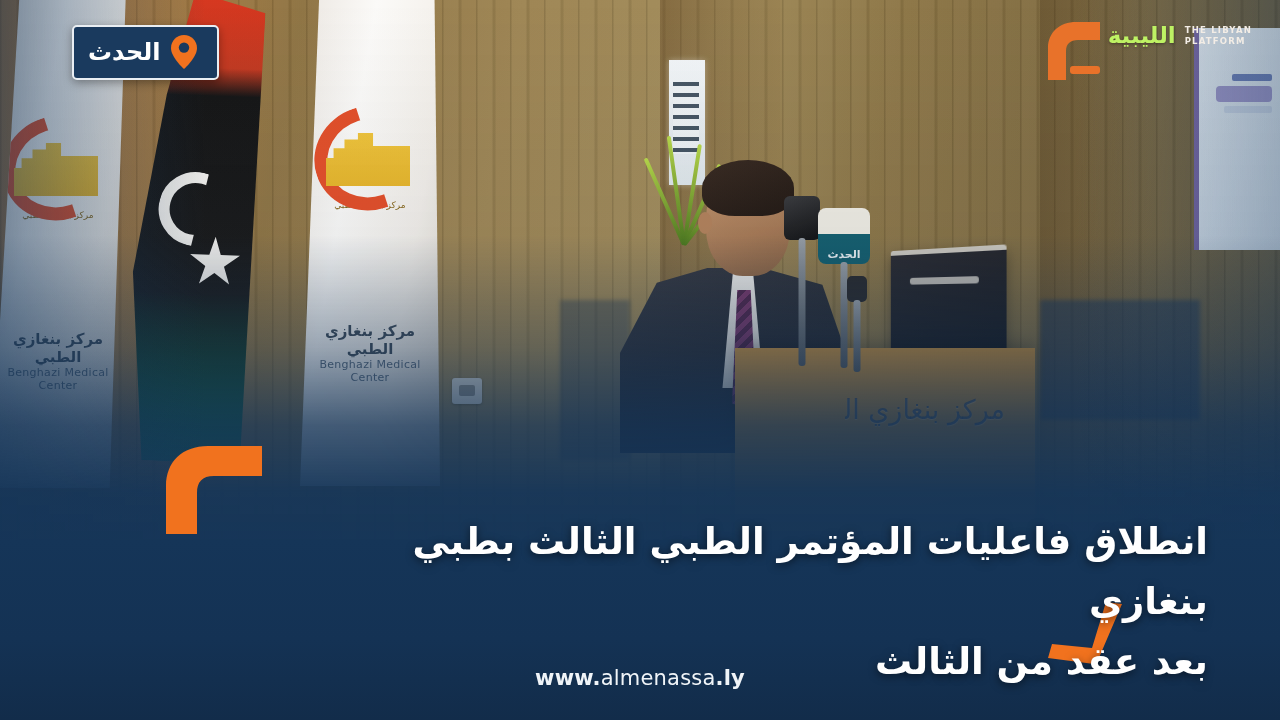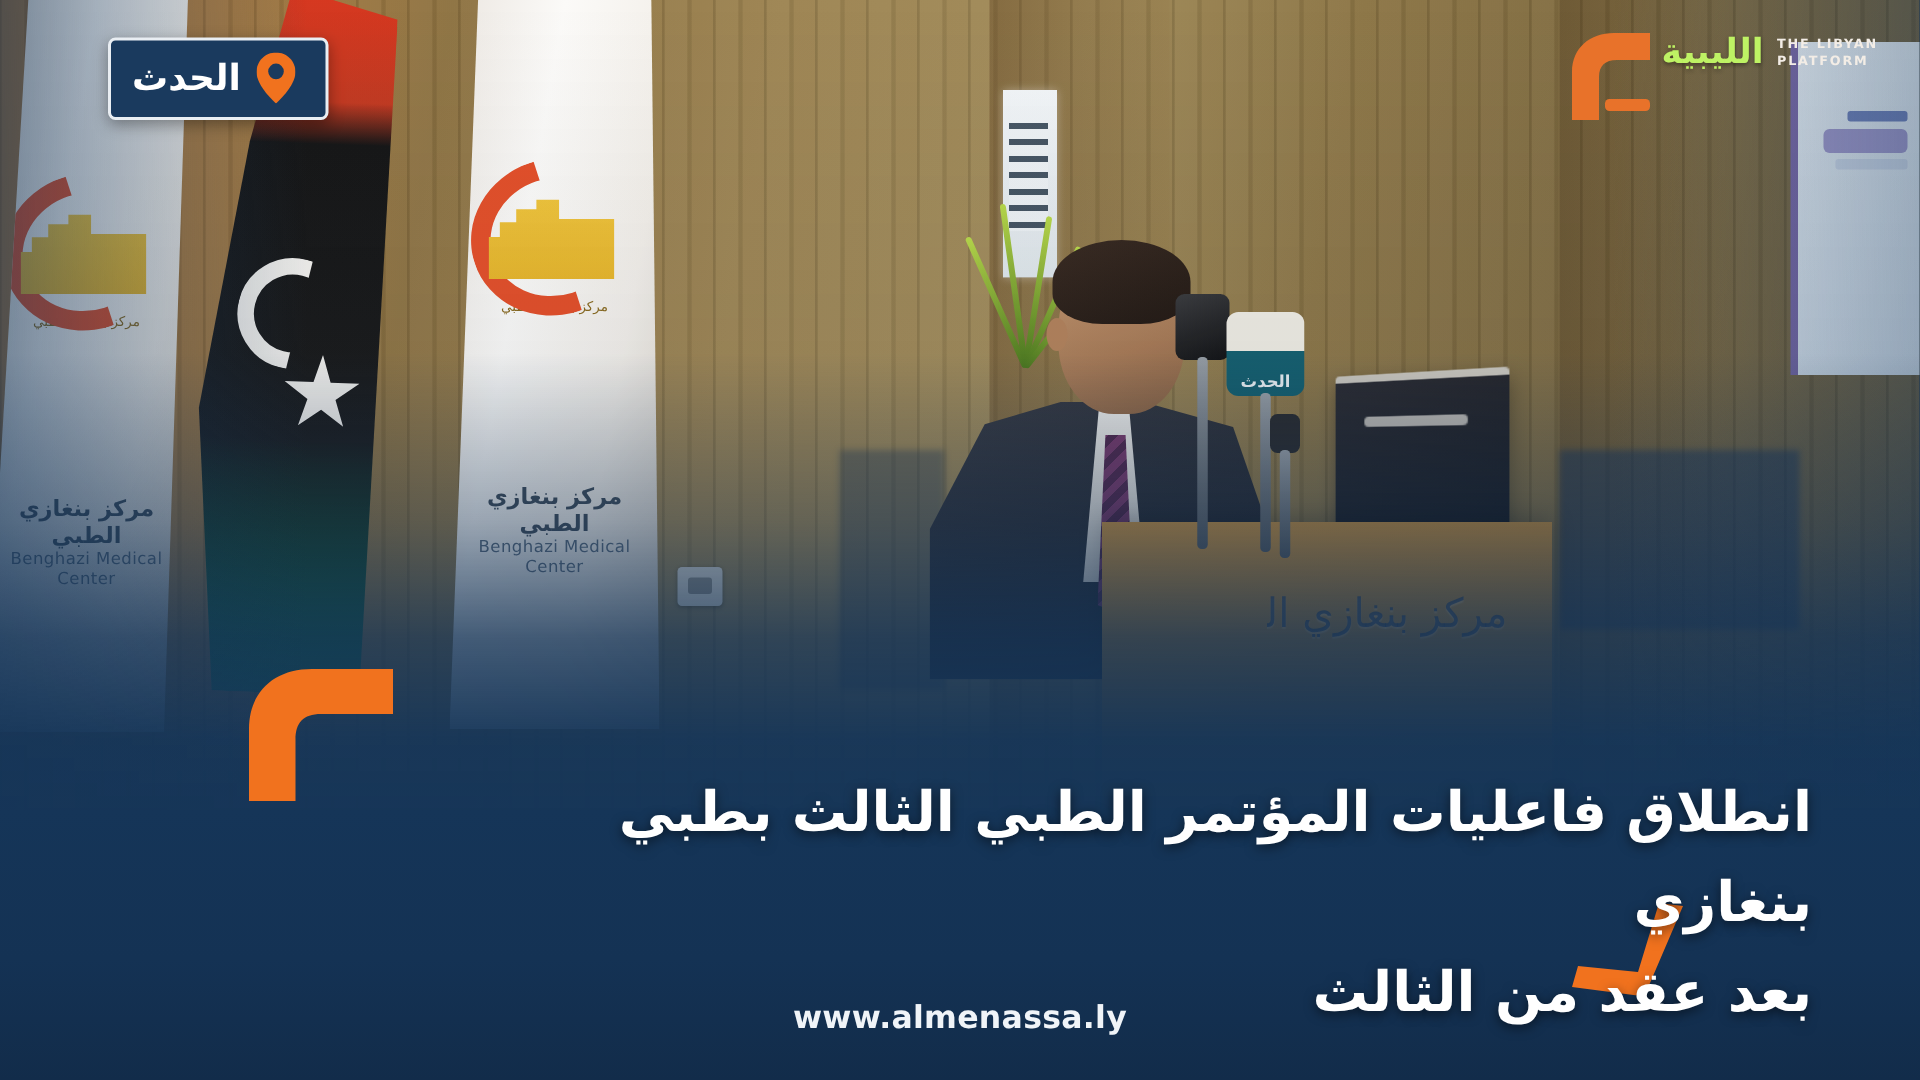--- a/index.html
+++ b/index.html
@@ -294,21 +294,21 @@
     font-size:37px; font-weight:bold; line-height:1.62;
     text-shadow:0 2px 8px rgba(0,0,0,.55);
     letter-spacing:0;
   }
 
   
   .url{
     position:absolute; left:0; right:0; top:666px; text-align:center;
     color:#f0f4f8; font-size:21px; direction:ltr; letter-spacing:.2px;
   }
-  .url b{ font-weight:bold; }
+  .url b{ font-weight:normal; }
   .url .thin{ font-weight:700;text-align:center; }
 </style>
 </head>
 <body>
 
 <div class="card">
 
   <div class="photo">
     <div class="wall"></div>
     <div class="wall-col"></div>

